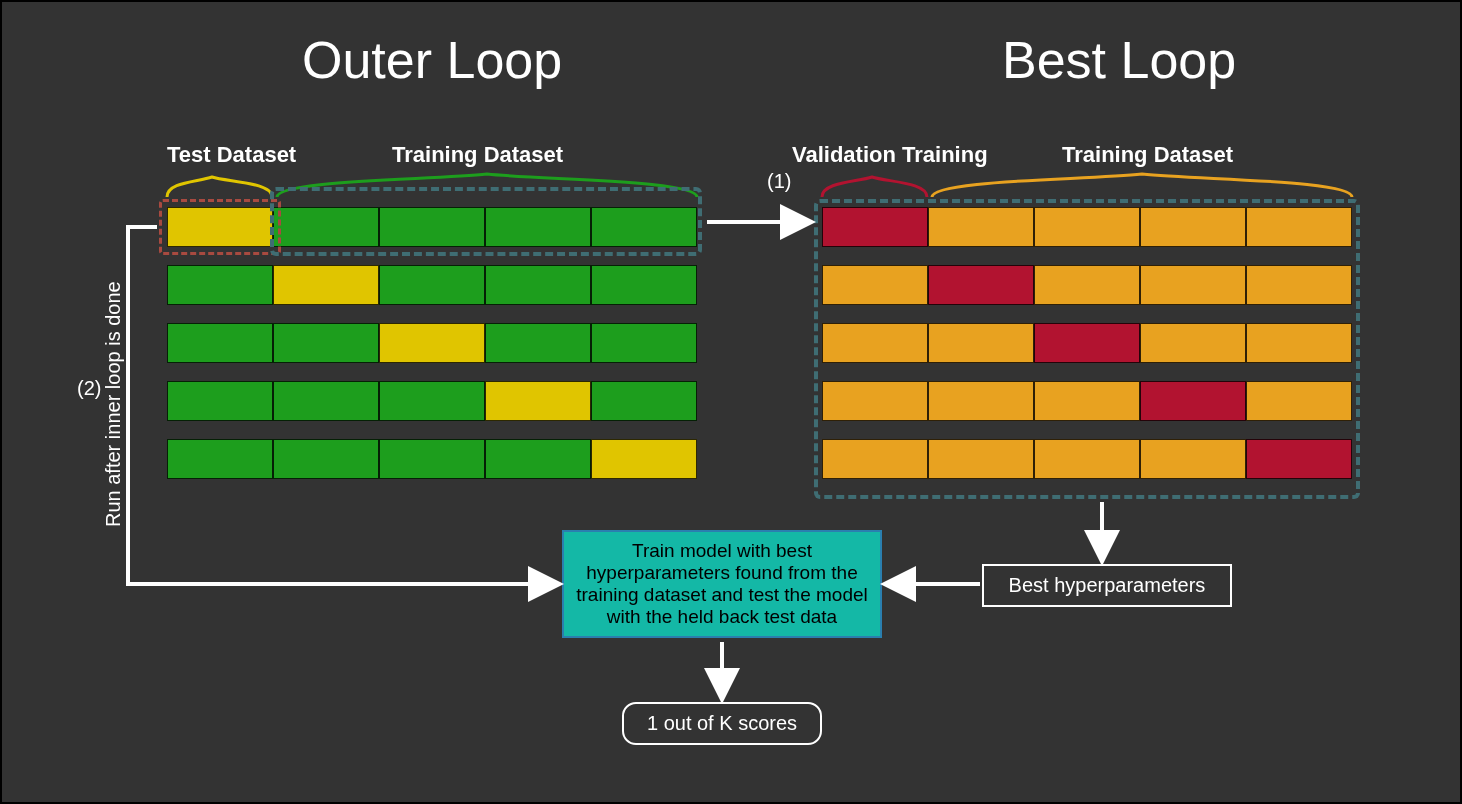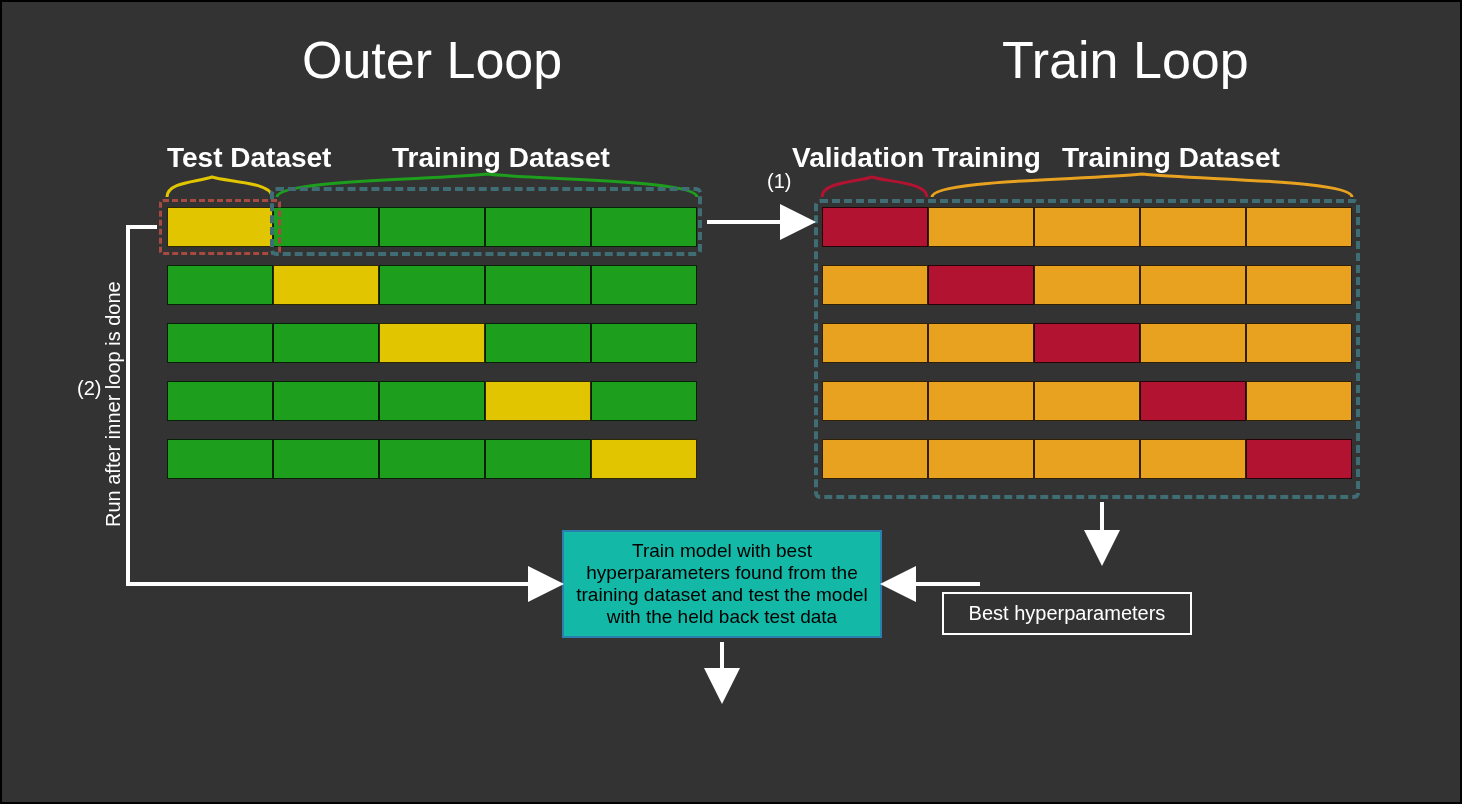--- a/index.html
+++ b/index.html
@@ -18,21 +18,21 @@
   }
   .title {
     position: absolute;
     color: #fff;
     font-size: 52px;
     font-weight: 400;
   }
   .section-label {
     position: absolute;
     color: #fff;
-    font-size: 28px;
+    font-size: 22px;
     font-weight: bold;
   }
   .grid {
     position: absolute;
     display: flex;
     flex-direction: column;
     gap: 18px;
   }
   .row {
     display: flex;
@@ -107,21 +107,21 @@
     height: 804px;
     pointer-events: none;
   }
 </style>
 </head>
 <body>
 
 <div class="canvas">
 
   <div class="title" style="left:300px; top:28px;">Outer Loop</div>
-  <div class="title" style="left:1000px; top:28px;">Train Loop</div>
+  <div class="title" style="left:1000px; top:28px;">Best Loop</div>
 
   <div class="section-label" style="left:165px; top:140px;">Test Dataset</div>
   <div class="section-label" style="left:390px; top:140px;">Training Dataset</div>
 
   <div class="section-label" style="left:790px; top:140px;">Validation Training</div>
   <div class="section-label" style="left:1060px; top:140px;">Training Dataset</div>
 
   <svg class="overlay">
 
     <path d="M 165 195 C 165 180, 195 180, 210 175 C 225 180, 270 180, 270 195" stroke="#e0c500" class="brace"></path>
@@ -215,21 +215,22 @@
 
   <div class="dashed-box" style="left:812px; top:197px; width:546px; height:300px;"></div>
 
   <div class="small-label" style="left:765px; top:168px;">(1)</div>
 
   <div class="small-label" style="left:75px; top:375px;">(2)</div>
 
   <div class="vtext" style="left:100px; top:525px;">Run after inner loop is done</div>
 
   <div class="box-blue" style="left:560px; top:528px; width:320px;">Train model with best hyperparameters found from the training dataset and test the model with the held back test data</div>
-  <div class="box-white" style="left:940px; top:562px; width:250px;margin-top:28px;">Best hyperparameters</div>
+  <div class="box-white" style="left:980px; top:562px; width:250px;">Best hyperparameters</div>
+  <div class="box-white rounded" style="left:620px; top:700px; width:200px;">1 out of K scores</div>
 
   <svg class="overlay">
     <defs>
       <marker id="ah" viewBox="0 0 12 12" refX="10" refY="6" markerWidth="9" markerHeight="9" orient="auto-start-reverse">
         <path d="M 0 0 L 12 6 L 0 12 z" fill="#fff"></path>
       </marker>
     </defs>
 
     <path d="M 705 220 L 808 220" stroke="#fff" stroke-width="4" marker-end="url(#ah)"></path>
 

